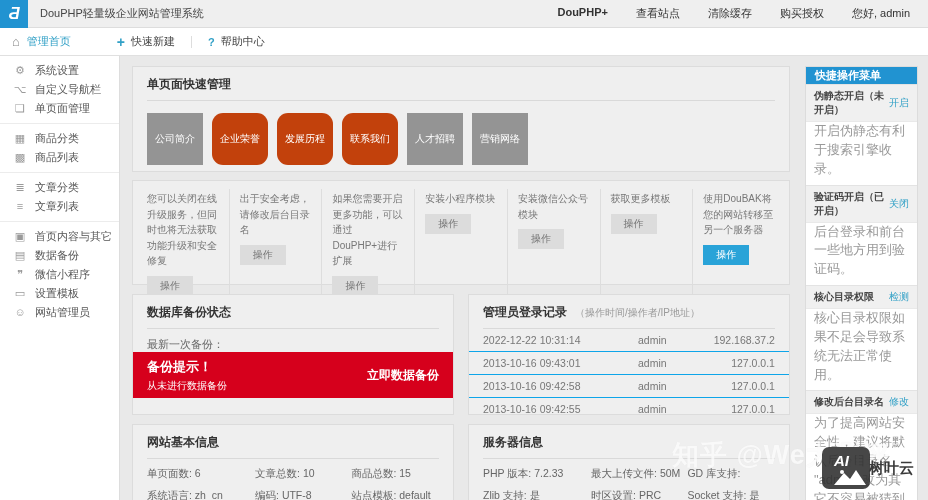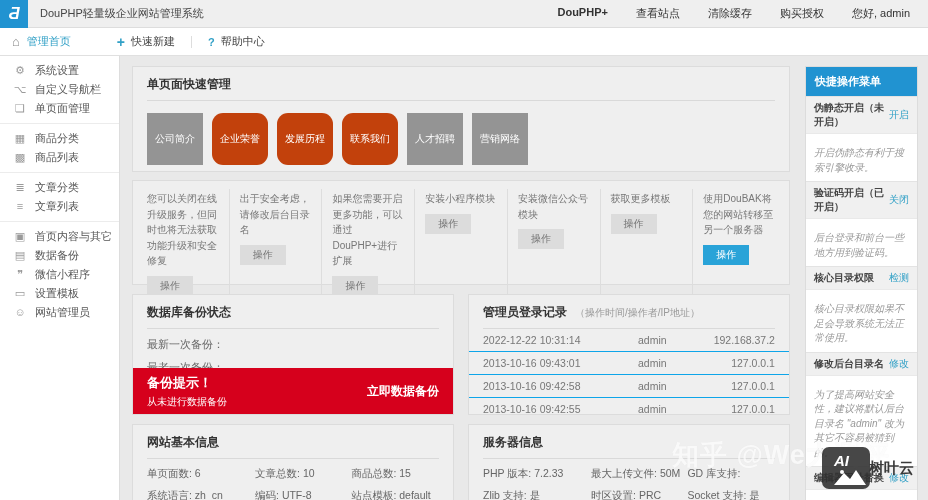--- a/index.html
+++ b/index.html
@@ -47,41 +47,41 @@
   
   .qs-cols { display:flex; align-items:stretch; margin:8px 4px 0; }
   .qs-col { flex:1 1 0; padding:2px 10px; border-left:1px solid #ddd; display:flex; flex-direction:column; align-items:flex-start; }
   .qs-col:first-child { border-left:none; }
   .qs-text { font-size:10px; color:#777; line-height:1.55; }
   .op-btn { margin-top:7px; display:inline-block; background:#dcdcdc; color:#777; font-size:10px; padding:3px 13px; cursor:pointer; }
   .op-btn.primary { background:var(--btn,#29a3d8); color:#fff; }
 
   
   .bk-line { font-size:11px; color:#666; padding:8px 14px 0; }
-  .bk-alert { position:absolute; left:0; right:0; bottom:0; height:46px; background:var(--red,#d6001c); color:#fff; display:flex; align-items:center; justify-content:space-between; padding:0 14px; }
+  .bk-alert { position:absolute; left:0; right:0; bottom:16px; height:46px; background:var(--red,#d6001c); color:#fff; display:flex; align-items:center; justify-content:space-between; padding:0 14px; }
   .bk-alert-title { font-size:13px; font-weight:bold; }
   .bk-alert-sub { font-size:10px; margin-top:3px; }
   .bk-alert-action { font-size:12px; font-weight:bold; cursor:pointer; }
 
   
   .rec-row { display:grid; grid-template-columns:44% 28% 28%; padding:5px 14px; font-size:10.5px; color:#777; border-bottom:1px solid #0ea5e9; }
   .rec-row:last-child { border-bottom:none; }
   .rec-user { text-align:center; }
   .rec-ip { text-align:right; }
 
   
   .info-grid { display:grid; grid-template-columns:37% 33% 30%; padding:4px 14px; font-size:10.5px; color:#666; }
   .cell { padding:4px 0; white-space:nowrap; overflow:hidden; }
 
   
   .qmenu { position:absolute; left:805px; top:66px; width:113px; background:#fff; border:1px solid #dcdcdc; z-index:4; }
-  .qmenu-title { background:var(--blue,#1e88c8); color:#fff; font-size:11px; font-weight:bold; padding:7px 9px; }
+  .qmenu-title { background:var(--blue,#1e88c8); color:#fff; font-size:11px; font-weight:bold; padding:1px 9px; }
   .qm-head { display:flex; justify-content:space-between; align-items:center; background:#f0f0f0; border-top:1px solid #e3e3e3; border-bottom:1px solid #e9e9e9; padding:4px 8px; font-size:10px; font-weight:bold; color:#444; }
   .qm-action { color:var(--teal,#31a0c6); font-weight:normal; cursor:pointer; flex:0 0 auto; margin-left:4px; }
-  .qm-desc { padding:12px 8px 6px; font-size:10px; color:#999; line-height:1.45;font-style:italic; }
+  .qm-desc { padding:0 8px 6px; font-size:13px; color:#999; line-height:1.45; }
 
   
   .wm-text { position:absolute; left:672px; top:437px; font-size:27px; font-weight:bold; color:rgba(255,255,255,0.8); letter-spacing:1px; z-index:40; text-shadow:0 0 1px rgba(0,0,0,0.06); }
   .ai-badge { position:absolute; left:822px; top:447px; width:48px; height:42px; background:rgba(45,45,45,0.88); border-radius:7px; z-index:41; }
   .ai-badge .ai { position:absolute; top:5px; left:12px; color:#fff; font-size:15px; font-weight:bold; font-style:italic; }
   .ai-badge svg { position:absolute; right:4px; bottom:4px; }
   .wm-brand { position:absolute; left:869px; top:459px; font-size:15px; font-weight:bold; color:#3a3a3a; z-index:42; }
 </style>
 </head>
 <body>

